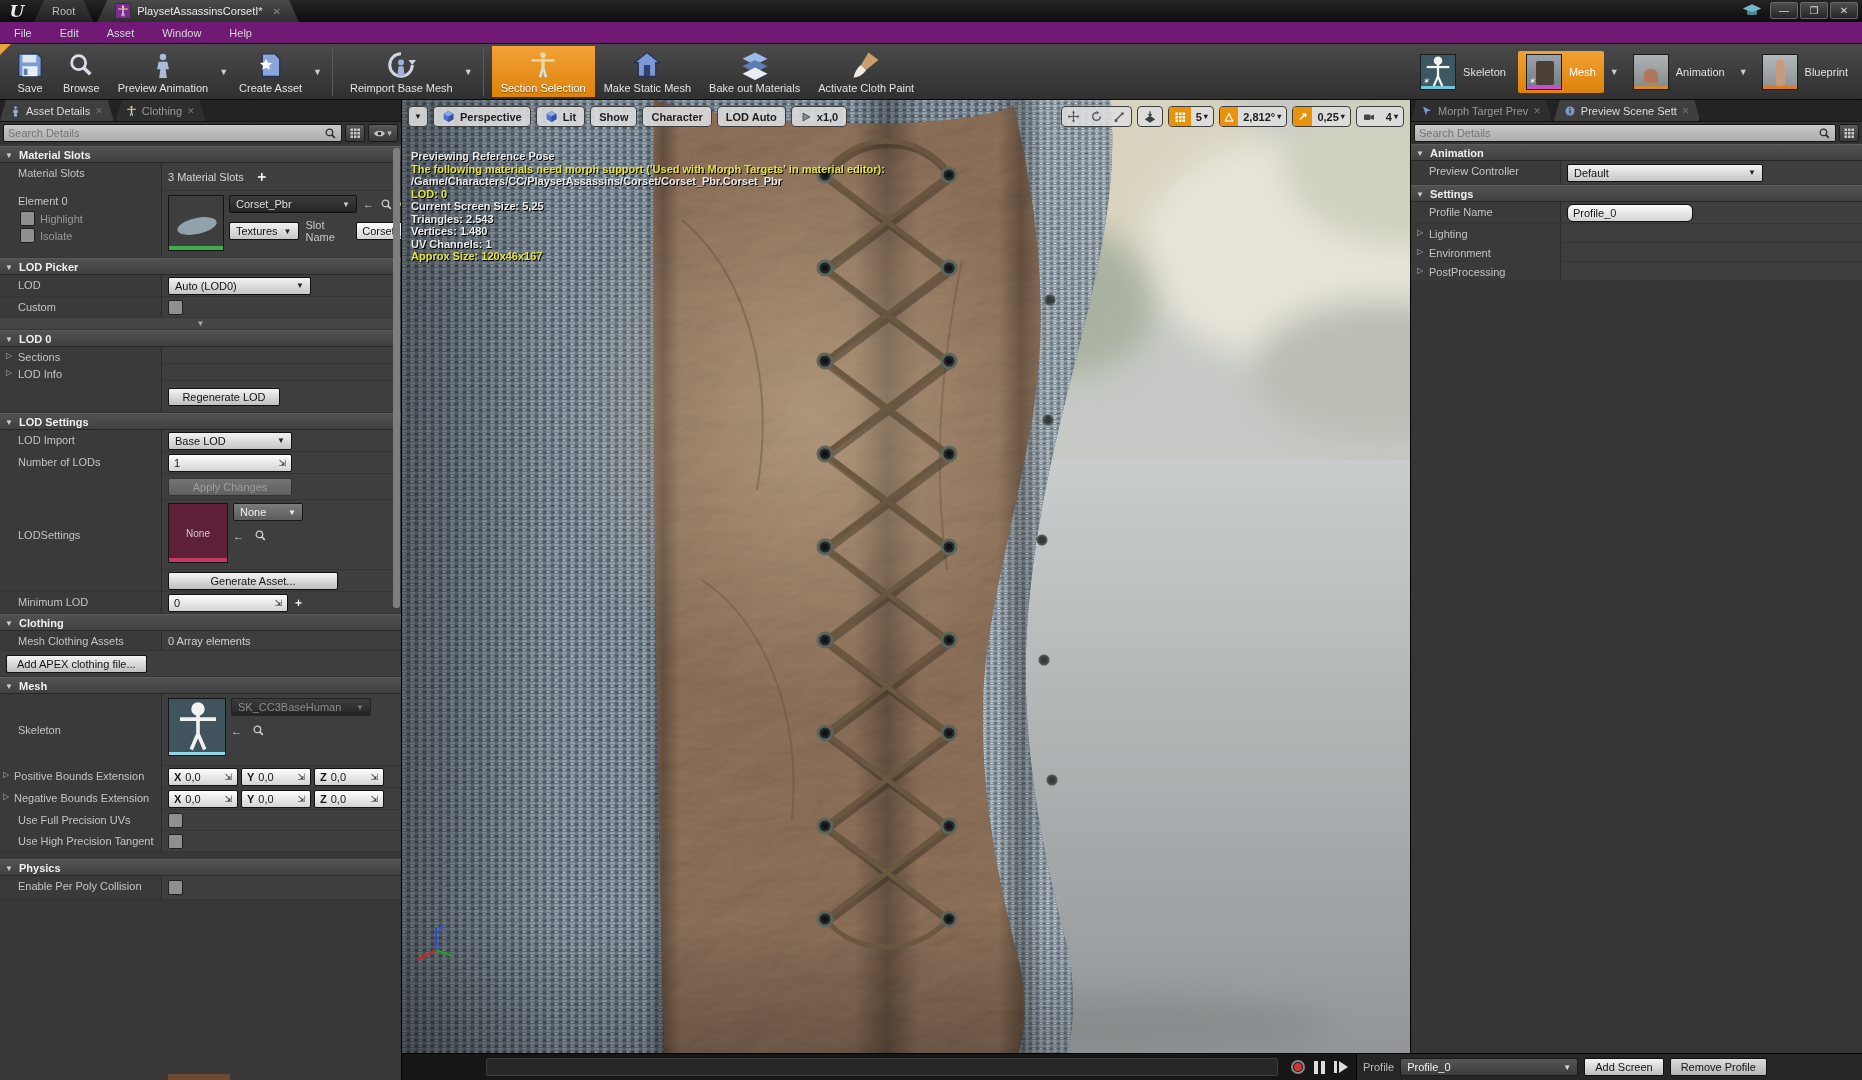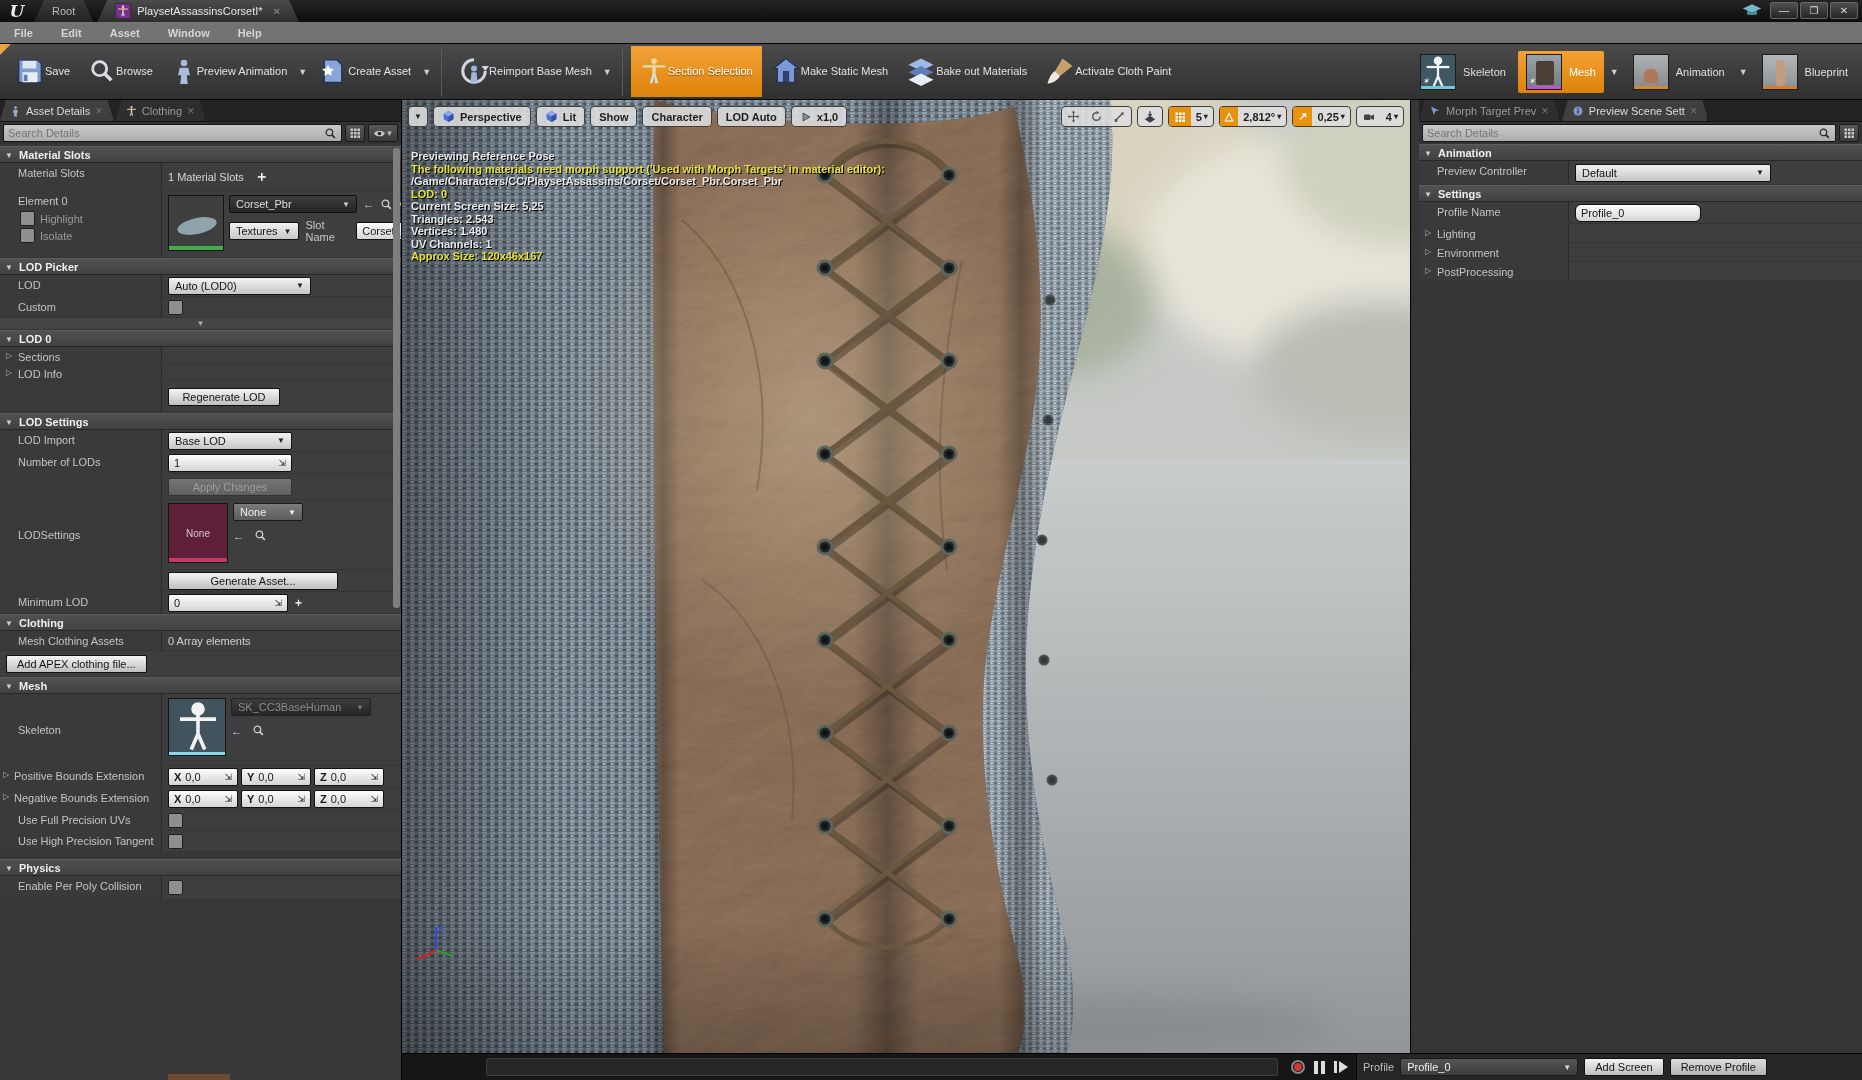--- a/index.html
+++ b/index.html
@@ -20,31 +20,31 @@
     display:flex; align-items:center; justify-content:center; }
   .doc-tab .x { color:#888; font-size:10px; margin-left:4px; }
   .win-ctrls { position:absolute; right:4px; top:2px; display:flex; gap:2px; }
   .win-btn { width:28px; height:17px; background:linear-gradient(#4e4e4e,#262626);
     border:1px solid #666; border-radius:2px; color:#ddd; font-size:10px;
     display:flex; align-items:center; justify-content:center; }
   .cap-icon { position:absolute; right:100px; top:1px; }
 
   
   .menubar { position:absolute; left:0; top:22px; width:100%; height:22px;
-    background:#737373; border-bottom:1px solid #000; display:flex; align-items:center;font-weight:bold; }
+    background:#701a75; border-bottom:1px solid #000; display:flex; align-items:center; }
   .menu-item { padding:0 14px; color:#d6d6d6; }
 
   
   .toolbar { position:absolute; left:0; top:44px; width:100%; height:56px;
     background:linear-gradient(#4a4a4a,#303030); border-bottom:1px solid #0a0a0a; display:flex; }
   .corner-tri { position:absolute; left:0; top:0; width:0; height:0;
     border-top:11px solid #eba23a; border-right:11px solid transparent; }
   .tb-group { display:flex; align-items:stretch; padding:2px 6px; }
   .tb-sep { width:1px; background:#1d1d1d; border-right:1px solid #5a5a5a; margin:3px 2px; }
-  .tb-btn { display:flex; flex-direction:row; align-items:center; justify-content:flex-end;
+  .tb-btn { display:flex; flex-direction:column; align-items:center; justify-content:flex-end;
     padding:2px 9px 3px; color:#e2e2e2; position:relative; }
   .tb-btn .ico { height:34px; display:flex; align-items:center; justify-content:center; }
   .tb-btn.orange { background:linear-gradient(#f3a238,#dd820a); color:#fff;
     text-shadow:0 1px 1px #7a4a00; }
   .tb-caret { align-self:center; color:#cfcfcf; font-size:9px; padding:0 2px; }
   .modes { position:absolute; right:6px; top:2px; height:52px; display:flex; align-items:center; gap:4px; }
   .mode { display:flex; align-items:center; gap:7px; padding:3px 8px; border-radius:2px; color:#e0e0e0; }
   .mode.active { background:linear-gradient(#f2a134,#dd820a); color:#fff; }
   .mode .mthumb { width:36px; height:36px; border:1px solid #1c1c1c; position:relative; overflow:hidden; }
   .mstripe { position:absolute; left:0; bottom:0; width:100%; height:3px; }
@@ -138,21 +138,21 @@
   .step s { width:0; height:0; border-left:9px solid #ddd; border-top:6px solid transparent;
     border-bottom:6px solid transparent; display:block; }
 
   
   .pbar { position:absolute; left:1356px; top:1053px; width:506px; height:27px;
     background:#262626; border-top:1px solid #000; border-left:1px solid #000;
     display:flex; align-items:center; gap:6px; padding:0 6px; }
 
   
   .rpanel { position:absolute; left:1410px; top:100px; width:452px; height:953px;
-    background:#363636; border-left:1px solid #000;padding-left:8px; }
+    background:#363636; border-left:1px solid #000; }
   .rpanel .pname { width:150px; min-width:150px; }
 </style>
 </head>
 <body>
 
 <svg width="0" height="0" style="position:absolute">
   <defs>
     <symbol id="i-mag" viewBox="0 0 24 24">
         <circle cx="10" cy="10" r="6" fill="none" stroke="currentColor" stroke-width="2.4"></circle>
         <line x1="14.5" y1="14.5" x2="20" y2="20" stroke="currentColor" stroke-width="3"></line>
@@ -466,21 +466,21 @@
           <span class="carr" style="color:#bbb">▼</span>
         </div>
     </div>
 
     <div class="lcontent">
 
       <div class="sec-h">Material Slots</div>
       <div class="prow" style="height:28px">
         <div class="pname">Material Slots</div>
         <div class="pval">
-          <span style="color:#d6d6d6">1 Material Slots</span>
+          <span style="color:#d6d6d6">3 Material Slots</span>
           <span style="color:#fff;font-weight:bold;font-size:14px;margin-left:6px">＋</span>
         </div>
       </div>
       <div class="prow" style="height:67px">
         <div class="pname">
           <div>Element 0</div>
           <div style="display:flex;align-items:center;gap:5px;margin:4px 0 0 2px;color:#9a9a9a">
             <span class="chk"></span>
             <span>Highlight</span>
           </div>

